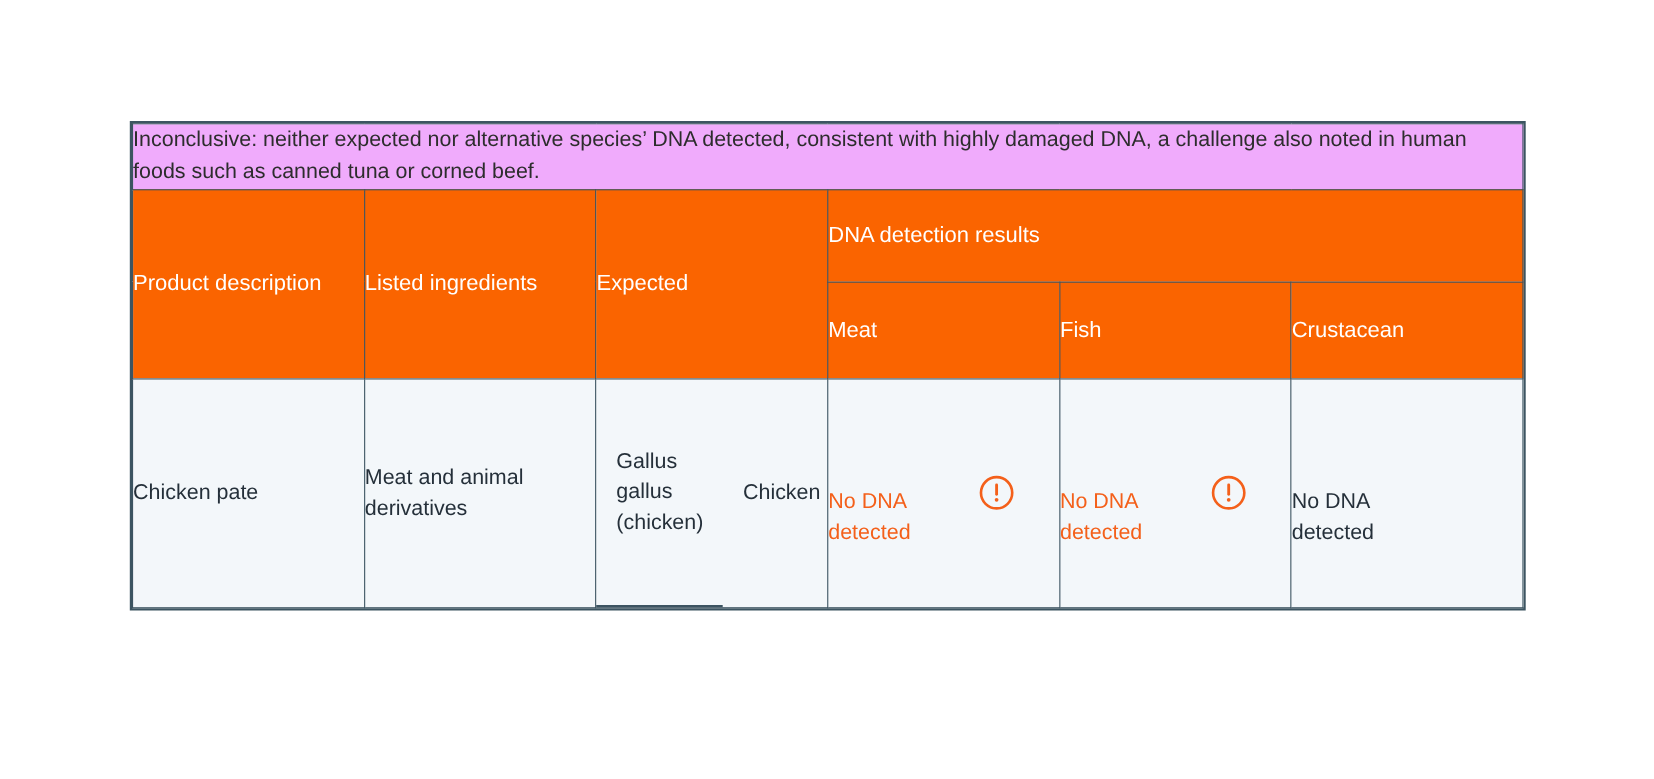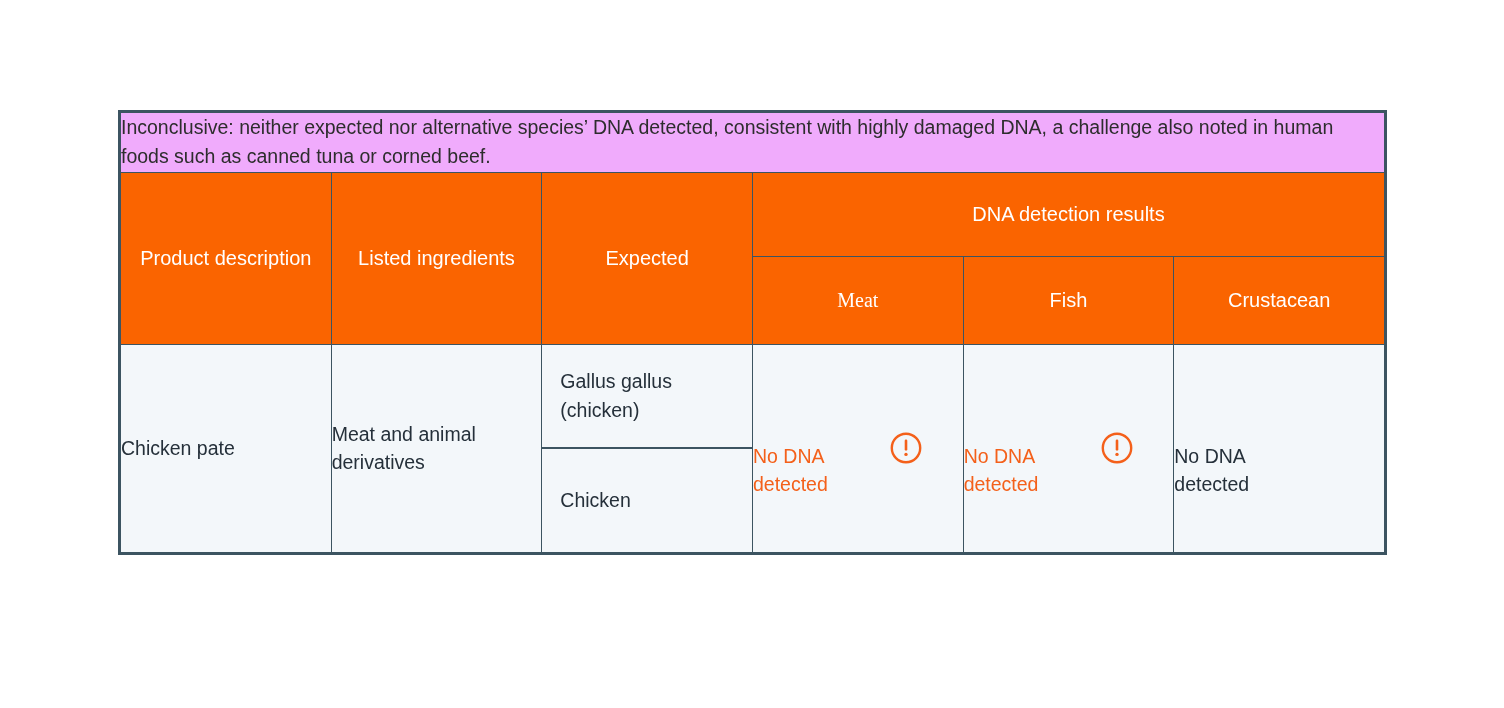--- a/index.html
+++ b/index.html
@@ -61,21 +61,21 @@
     border-right: 0;
     border-top: 0;
   }
 
   
   .hdr {
     background: #fa6400;
     color: #ffffff;
     font-size: 20px;
     line-height: 1.45;
-    text-align: center;
+    text-align: left;
     border-color: #6b5138;
   }
   .hdr-tall {
     height: 172px;
     padding: 0 10px;
   }
   .hdr-group {
     height: 84px;
     padding: 0 10px;
   }
@@ -99,21 +99,21 @@
     padding: 0 18px;
     height: 208px;
   }
   .body-cell.split {
     padding: 0;
     vertical-align: top;
   }
 
   .split-inner {
     display: flex;
-    flex-direction: column;
+    flex-direction: row;
     height: 100%;
   }
   .split-top,
   .split-bottom {
     flex: 1 1 0;
     display: flex;
     align-items: center;
     padding: 0 18px;
     box-sizing: border-box;
   }
@@ -162,21 +162,21 @@
       </tr>
 
       <tr>
         <th class="hdr hdr-tall edge-left edge-top edge-bottom" rowspan="2" style="width:228px;">Product description</th>
         <th class="hdr hdr-tall edge-top edge-bottom" rowspan="2" style="width:207px;">Listed ingredients</th>
         <th class="hdr hdr-tall edge-top edge-bottom" rowspan="2" style="width:208px;">Expected</th>
         <th class="hdr hdr-group edge-top edge-right" colspan="3">DNA detection results</th>
       </tr>
 
       <tr>
-        <th class="hdr hdr-sub edge-bottom" style="width:206px;font-family:Liberation Serif, serif;">Meat</th>
+        <th class="hdr hdr-sub edge-bottom" style="width:206px;">Meat</th>
         <th class="hdr hdr-sub edge-bottom" style="width:209px;">Fish</th>
         <th class="hdr hdr-sub edge-bottom edge-right" style="width:207px;">Crustacean</th>
       </tr>
 
       <tr>
         <td class="body-cell">Chicken pate</td>
 
         <td class="body-cell">Meat and animal derivatives</td>
 
         <td class="body-cell split">

